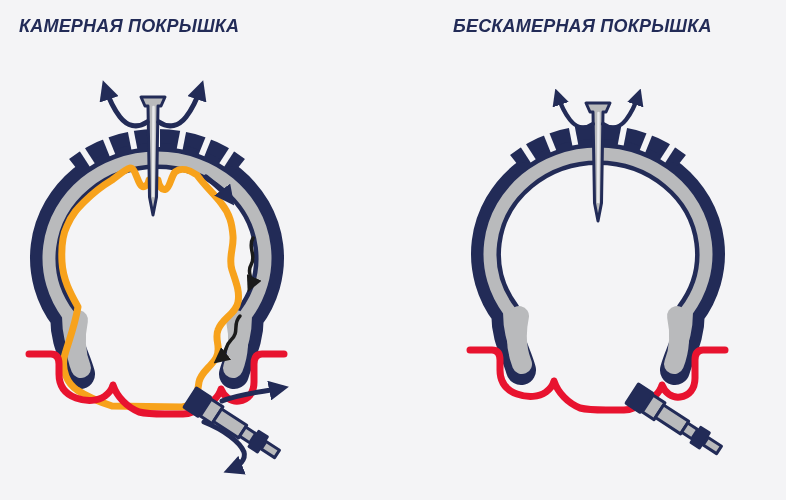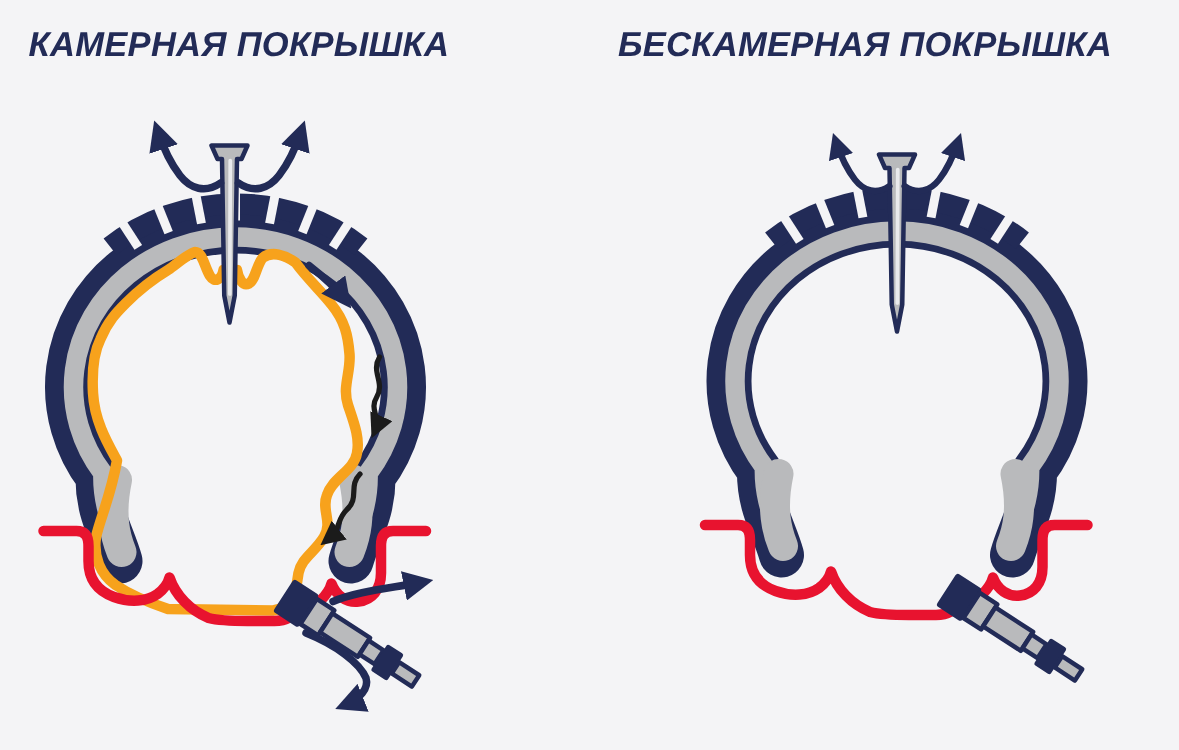--- a/index.html
+++ b/index.html
@@ -7,25 +7,25 @@
     --orange:#f7a21c; --red:#e8132f; --ink:#1b1b1b; --background:#f4f4f6;
   }
   html,body{margin:0;padding:0;}
   body{
     width:786px;height:500px;position:relative;overflow:hidden;
     background:var(--background);
     font-family:"Liberation Sans","DejaVu Sans",sans-serif;
   }
   .title{
     position:absolute;top:16px;
-    font-size:23px;font-weight:bold;font-style:italic;
+    font-size:18px;font-weight:bold;font-style:italic;
     color:var(--navy);letter-spacing:.2px;white-space:nowrap;
   }
   #title-left{left:19px;}
-  #title-right{left:412px;text-align:right;}
+  #title-right{left:453px;text-align:right;}
   svg{position:absolute;left:0;top:0;}
   .navy-body{stroke:var(--navy);fill:none;stroke-width:30;stroke-linecap:round;stroke-linejoin:round;}
   .tread{stroke:var(--navy);fill:none;stroke-width:14;}
   .groove{fill:var(--background);stroke:none;}
   .liner{stroke:var(--gray);fill:none;stroke-width:13;stroke-linecap:round;}
   .liner-foot{stroke:var(--gray);fill:none;stroke-width:20;stroke-linecap:round;}
   .rim{stroke:var(--red);fill:none;stroke-width:7;stroke-linecap:round;stroke-linejoin:round;}
   .tube{stroke:var(--orange);fill:none;stroke-width:7;stroke-linejoin:round;}
   .metal{fill:var(--gray);stroke:var(--navy);stroke-width:3;stroke-linejoin:round;}
   .navy-fill{fill:var(--navy);stroke:none;}

